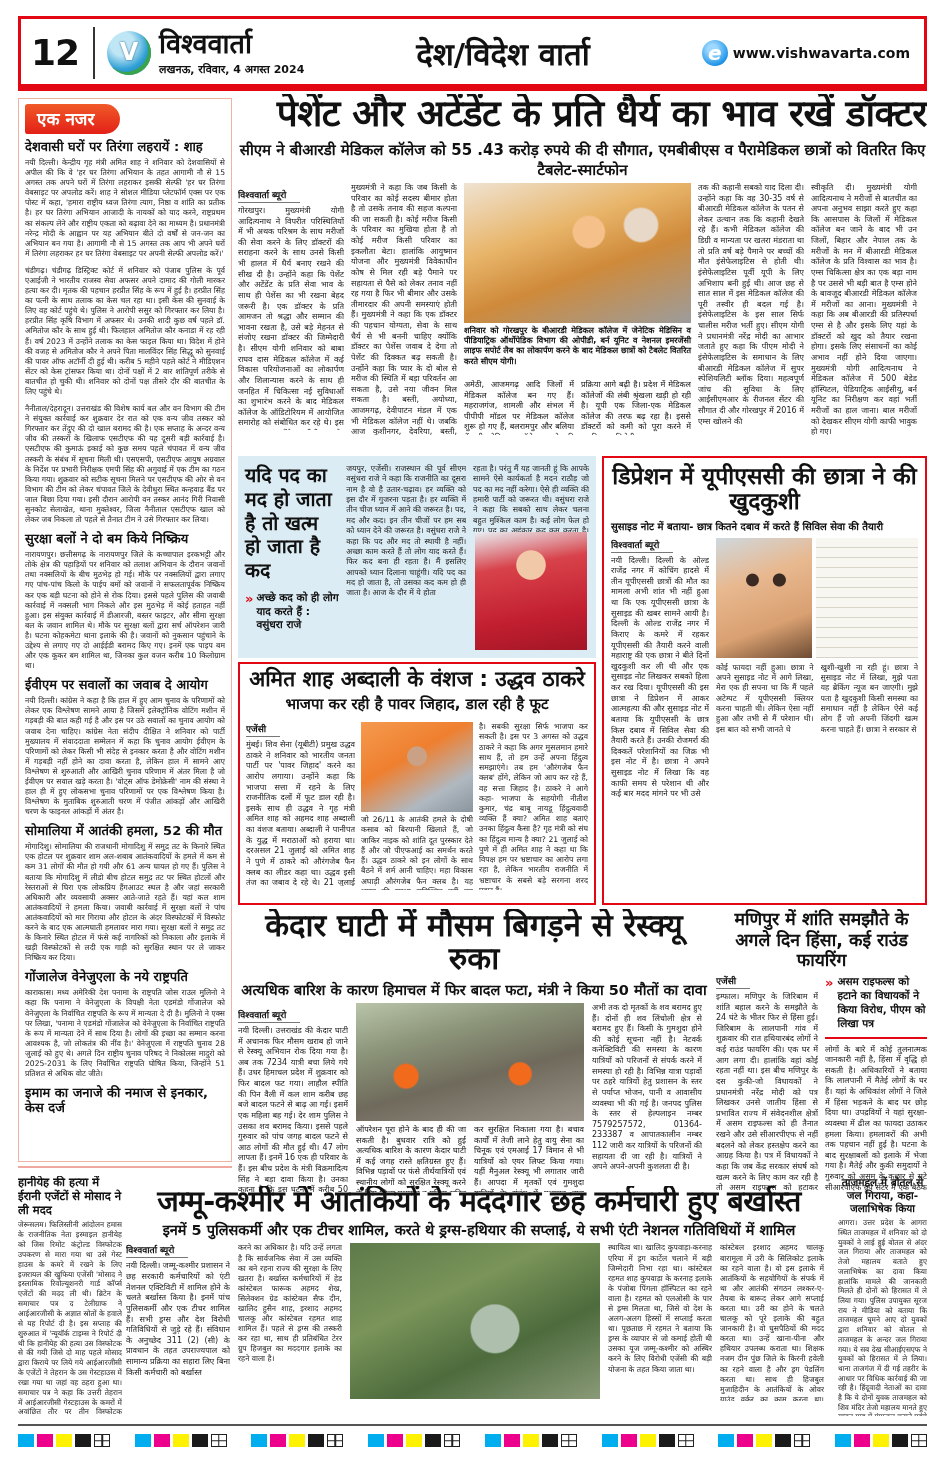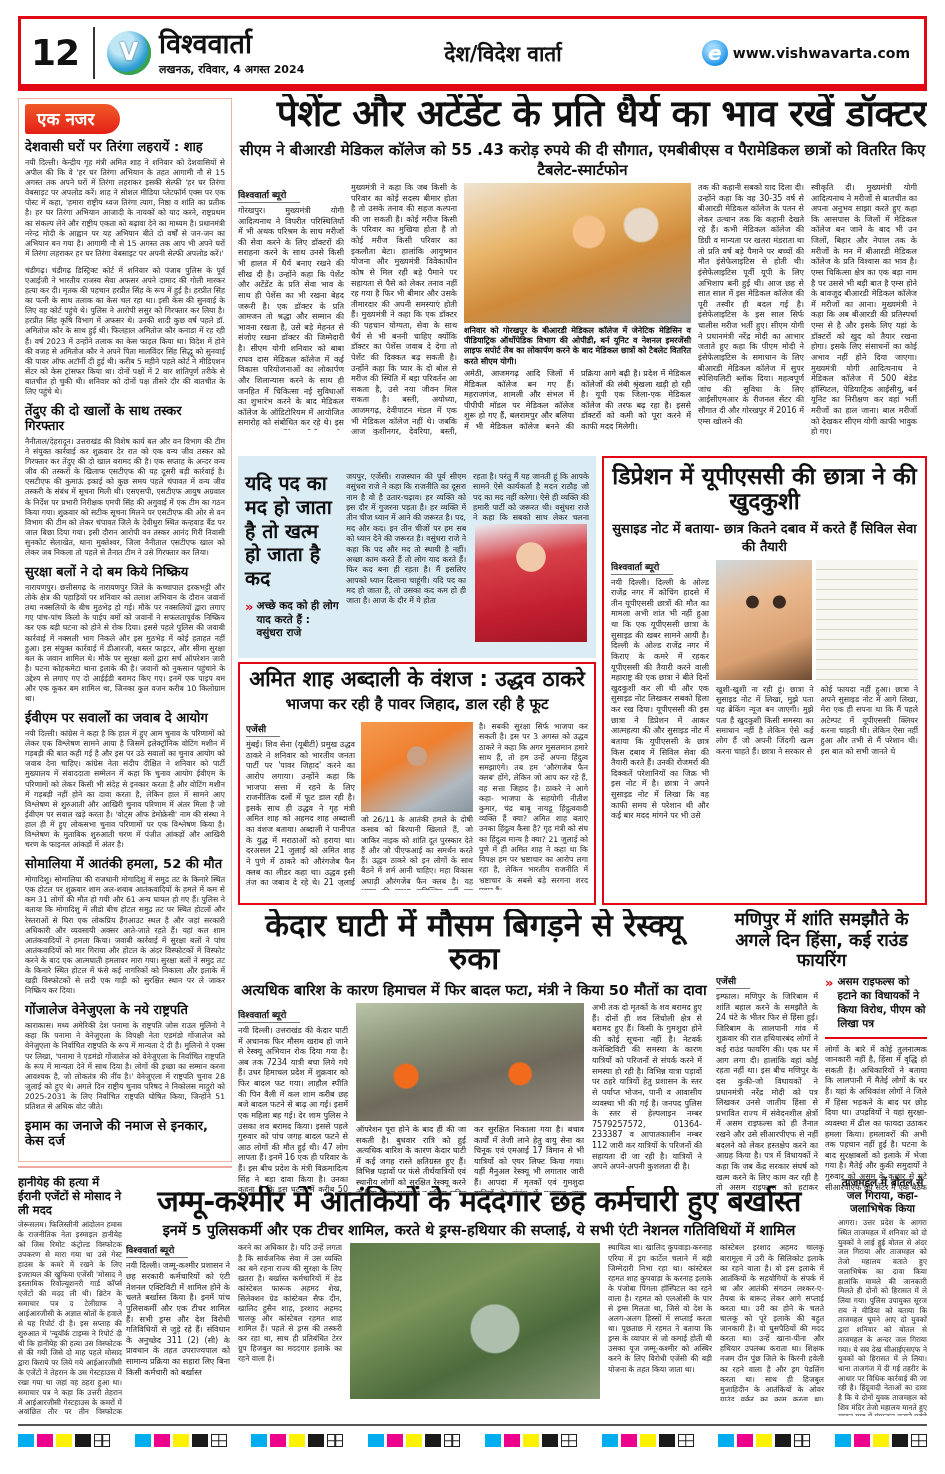--- a/index.html
+++ b/index.html
@@ -20,21 +20,21 @@
   .hdr-div { width:2px; height:52px; background:#333; margin:0 12px 0 14px; }
   .logo {
     width:44px; height:44px; border-radius:50%;
     background: radial-gradient(circle at 35% 30%, #bfe6f5 0 28%, #2e9fd4 60%, #1d6fae 100%);
     position:relative; margin-right:8px; flex:0 0 auto;
     box-shadow: inset -3px -3px 0 #3aa44a;
   }
   .logo span { position:absolute; left:0; right:0; top:7px; text-align:center; font-size:24px; font-weight:bold; color:#ffffff; text-shadow:0 0 2px #14527d; }
   .masthead-name { font-size:27px; font-weight:bold; line-height:1; }
   .masthead-date { font-size:11px; font-weight:bold; margin-top:4px; }
-  .section-title { flex:1; text-align:center; font-size:21px; font-weight:bold; letter-spacing:0; }
+  .section-title { flex:1; text-align:center; font-size:31px; font-weight:bold; letter-spacing:0; }
   .site { display:flex; align-items:center; gap:5px; }
   .e-icon {
     width:26px; height:26px; border-radius:50%;
     background:radial-gradient(circle at 40% 35%, #9fd8ff 0 20%, #2196e8 70%, #0d63b8 100%);
     color:#fff; font-size:20px; font-weight:bold; font-style:italic;
     display:flex; align-items:center; justify-content:center;
   }
   .site-url { font-size:14px; font-weight:bold; }
   
   .byline { font-weight:bold; font-size:9px; border-bottom:1px solid #777; display:inline-block; padding:0 14px 1px 0; margin-bottom:3px; }
@@ -66,24 +66,24 @@
   #lead .subhead { font-size:15px; font-weight:bold; text-align:center; margin-top:5px; margin-bottom:4px; }
   #lead .cols { display:flex; gap:7px; height:252px; }
   #lead .tcol { width:106px; }
   #lead .mid { width:227px; display:flex; flex-direction:column; }
   #lead .photo { width:227px; height:140px;
     background:
       radial-gradient(circle at 55% 35%, #f5c08a 0 10%, transparent 11%),
       radial-gradient(circle at 78% 30%, #e8d8c8 0 8%, transparent 9%),
       linear-gradient(160deg,#efe3d2 0%, #e8b56a 35%, #cf8a3a 60%, #9c9c9c 100%);
   }
-  #lead .caption { margin:3px 0 2px; }
+  #lead .caption { margin:3px 0 13px; }
   #lead .below { column-count:2; column-gap:7px; font-size:8px; line-height:1.33; text-align:justify; flex:1; overflow:hidden; }
   
-  #raje { position:absolute; left:238px; top:456px; width:358px; height:202px; background:#dcecf4; padding:16px 7px; display:flex; gap:7px; overflow:hidden; }
+  #raje { position:absolute; left:238px; top:456px; width:358px; height:202px; background:#dcecf4; padding:8px 7px; display:flex; gap:7px; overflow:hidden; }
   #raje .quote { width:96px; }
   #raje .quote-main { font-size:19.5px; font-weight:bold; line-height:1.22; }
   #raje .attr { margin-top:8px; font-size:10.5px; font-weight:bold; line-height:1.3; display:flex; gap:3px; }
   #raje .chev { color:#e30613; font-size:13px; font-weight:bold; }
   #raje .t1 { width:122px; font-size:7.8px; }
   #raje .rcol { width:118px; display:flex; flex-direction:column; }
   #raje .rcol .art-body { font-size:7.8px; flex:1; }
   #raje .photo { width:112px; height:118px; align-self:center;
     background:
       radial-gradient(circle at 50% 28%, #f2c9a8 0 14%, transparent 15%),
@@ -98,21 +98,21 @@
   #uddhav .mid { width:112px; display:flex; flex-direction:column; }
   #uddhav .photo { width:112px; height:90px;
     background:
       radial-gradient(circle at 50% 38%, #caa184 0 12%, transparent 13%),
       linear-gradient(150deg,#f59a4e 0%, #ef7f2f 40%, #b0b8c0 75%, #8a959d 100%);
   }
   #uddhav .mid .art-body { flex:1; margin-top:3px; font-size:7.7px; }
   
   #upsc { position:absolute; left:602px; top:456px; width:325px; height:449px; border:2px solid #e30613; padding:6px 7px; overflow:hidden; }
   #upsc .headline { font-size:23px; font-weight:bold; text-align:center; line-height:1.1; }
-  #upsc .subhead { font-size:13px; font-weight:bold; text-align:center; margin:4px 0 5px; }
+  #upsc .subhead { font-size:10px; font-weight:bold; margin:4px 0 5px; }
   #upsc .grid { display:flex; gap:7px; height:360px; }
   #upsc .c1 { width:98px; font-size:7.8px; }
   #upsc .right { flex:1; display:flex; flex-direction:column; }
   #upsc .photos { display:flex; gap:4px; }
   #upsc .face { width:96px; height:120px;
     background:
       radial-gradient(circle at 38% 35%, #3a2a22 0 6%, transparent 7%),
       radial-gradient(circle at 66% 35%, #3a2a22 0 6%, transparent 7%),
       linear-gradient(160deg,#cfd8de 0%, #e8b88f 35%, #d9a071 70%, #6d4b33 100%);
   }
@@ -194,21 +194,20 @@
     <div class="eknazar">एक नजर</div>
 
     <div class="sb-art">
       <h3>देशवासी घरों पर तिरंगा लहरायें : शाह</h3>
       <p class="art-body">नयी दिल्ली। केन्द्रीय गृह मंत्री अमित शाह ने शनिवार को देशवासियों से अपील की कि वे 'हर घर तिरंगा अभियान के तहत आगामी नौ से 15 अगस्त तक अपने घरों में तिरंगा लहराकर इसकी सेल्फी 'हर घर तिरंगा वेबसाइट पर अपलोड करें। शाह ने सोशल मीडिया प्लेटफॉर्म एक्स पर एक पोस्ट में कहा, 'हमारा राष्ट्रीय ध्वज तिरंगा त्याग, निष्ठा व शांति का प्रतीक है। हर घर तिरंगा अभियान आजादी के नायकों को याद करने, राष्ट्रप्रथम का संकल्प लेने और राष्ट्रीय एकता को बढ़ावा देने का माध्यम है। प्रधानमंत्री नरेन्द्र मोदी के आह्वान पर यह अभियान बीते दो वर्षों से जन-जन का अभियान बन गया है। आगामी नौ से 15 अगस्त तक आप भी अपने घरों में तिरंगा लहराकर हर घर तिरंगा वेबसाइट पर अपनी सेल्फी अपलोड करें।'</p>
     </div>
     <div class="sb-art">
       <p class="art-body">चंडीगढ़। चंडीगढ़ डिस्ट्रिक्ट कोर्ट में शनिवार को पंजाब पुलिस के पूर्व एआईजी ने भारतीय राजस्व सेवा अफसर अपने दामाद की गोली मारकर हत्या कर दी। मृतक की पहचान हरप्रीत सिंह के रूप में हुई है। हरप्रीत सिंह का पत्नी के साथ तलाक का केस चल रहा था। इसी केस की सुनवाई के लिए वह कोर्ट पहुंचे थे। पुलिस ने आरोपी ससुर को गिरफ्तार कर लिया है। हरप्रीत सिंह कृषि विभाग में अफसर थे। उनकी शादी कुछ वर्ष पहले डॉ. अमितोज कौर के साथ हुई थी। फिलहाल अमितोज कौर कनाडा में रह रही हैं। वर्ष 2023 में उन्होंने तलाक का केस फाइल किया था। विदेश में होने की वजह से अमितोज कौर ने अपने पिता मालविंदर सिंह सिद्धू को सुनवाई की पावर ऑफ अटॉर्नी दी हुई थी। करीब 5 महीने पहले कोर्ट ने मीडिएशन सेंटर को केस ट्रांसफर किया था। दोनों पक्षों में 2 बार शांतिपूर्ण तरीके से बातचीत हो चुकी थी। शनिवार को दोनों पक्ष तीसरे दौर की बातचीत के लिए पहुंचे थे।</p>
     </div>
     <div class="sb-art">
-      <h3>तेंदुए की दो खालों के साथ तस्कर गिरफ्तार</h3>
       <p class="art-body">नैनीताल/देहरादून। उत्तराखंड की विशेष कार्य बल और वन विभाग की टीम ने संयुक्त कार्रवाई कर शुक्रवार देर रात को एक वन्य जीव तस्कर को गिरफ्तार कर तेंदुए की दो खाल बरामद की है। एक सप्ताह के अन्दर वन्य जीव की तस्करों के खिलाफ एसटीएफ की यह दूसरी बड़ी कार्रवाई है। एसटीएफ की कुमाऊं इकाई को कुछ समय पहले चंपावत में वन्य जीव तस्करी के संबंध में सूचना मिली थी। एसएसपी, एसटीएफ आयुष अग्रवाल के निर्देश पर प्रभारी निरीक्षक एमपी सिंह की अगुवाई में एक टीम का गठन किया गया। शुक्रवार को सटीक सूचना मिलने पर एसटीएफ की ओर से वन विभाग की टीम को लेकर चंपावत जिले के देवीधुरा स्थित कन्हवाड़ बैंड पर जाल बिछा दिया गया। इसी दौरान आरोपी वन तस्कर आनंद गिरी निवासी सुनकोट सेलाखेत, थाना मुक्तेश्वर, जिला नैनीताल एसटीएफ खाल को लेकर जब निकला तो पहले से तैनात टीम ने उसे गिरफ्तार कर लिया।</p>
     </div>
     <div class="sb-art">
       <h3>सुरक्षा बलों ने दो बम किये निष्क्रिय</h3>
       <p class="art-body">नारायणपुर। छत्तीसगढ़ के नारायणपुर जिले के कच्चापाल इरकभट्टी और तोके क्षेत्र की पहाड़ियों पर शनिवार को तलाश अभियान के दौरान जवानों तथा नक्सलियों के बीच मुठभेड़ हो गई। मौके पर नक्सलियों द्वारा लगाए गए पांच-पांच किलो के पाईप बमों को जवानों ने सफलतापूर्वक निष्क्रिय कर एक बड़ी घटना को होने से रोक दिया। इससे पहले पुलिस की जवाबी कार्रवाई में नक्सली भाग निकले और इस मुठभेड़ में कोई हताहत नहीं हुआ। इस संयुक्त कार्रवाई में डीआरजी, बस्तर फाइटर, और सीमा सुरक्षा बल के जवान शामिल थे। मौके पर सुरक्षा बलों द्वारा सर्च ऑपरेशन जारी है। घटना कोहकमेटा थाना इलाके की है। जवानों को नुकसान पहुंचाने के उद्देश्य से लगाए गए दो आईईडी बरामद किए गए। इनमें एक पाइप बम और एक कूकर बम शामिल था, जिनका कुल वजन करीब 10 किलोग्राम था।</p>
     </div>
     <div class="sb-art">
       <h3>ईवीएम पर सवालों का जवाब दे आयोग</h3>
       <p class="art-body">नयी दिल्ली। कांग्रेस ने कहा है कि हाल में हुए आम चुनाव के परिणामों को लेकर एक विश्लेषण सामने आया है जिसमें इलेक्ट्रॉनिक वोटिंग मशीन में गड़बड़ी की बात कही गई है और इस पर उठे सवालों का चुनाव आयोग को जवाब देना चाहिए। कांग्रेस नेता संदीप दीक्षित ने शनिवार को पार्टी मुख्यालय में संवाददाता सम्मेलन में कहा कि चुनाव आयोग ईवीएम के परिणामों को लेकर किसी भी संदेह से इनकार करता है और वोटिंग मशीन में गड़बड़ी नहीं होने का दावा करता है, लेकिन हाल में सामने आए विश्लेषण से शुरुआती और आखिरी चुनाव परिणाम में अंतर मिला है जो ईवीएम पर सवाल खड़े करता है। 'वोट्स ऑफ डेमोक्रेसी' नाम की संस्था ने हाल ही में हुए लोकसभा चुनाव परिणामों पर एक विश्लेषण किया है। विश्लेषण के मुताबिक शुरुआती चरण में पंजीत आंकड़ों और आखिरी चरण के फाइनल आंकड़ों में अंतर है।</p>
     </div>
@@ -284,22 +283,22 @@
       <div class="c1 col">
         <span class="byline">विश्ववार्ता ब्यूरो</span>
         <p class="art-body" style="height:332px">नयी दिल्ली। दिल्ली के ओल्ड राजेंद्र नगर में कोचिंग हादसे में तीन यूपीएससी छात्रों की मौत का मामला अभी शांत भी नहीं हुआ था कि एक यूपीएससी छात्रा के सुसाइड की खबर सामने आयी है। दिल्ली के ओल्ड राजेंद्र नगर में किराए के कमरे में रहकर यूपीएससी की तैयारी करने वाली महाराष्ट्र की एक छात्रा ने बीते दिनों खुदकुशी कर ली थी और एक सुसाइड नोट लिखकर सबको हिला कर रख दिया। यूपीएससी की इस छात्रा ने डिप्रेशन में आकर आत्महत्या की और सुसाइड नोट में बताया कि यूपीएससी के छात्र किस दबाव में सिविल सेवा की तैयारी करते हैं। उनकी रोजमर्रा की दिक्कतें परेशानियों का जिक्र भी इस नोट में है। छात्रा ने अपने सुसाइड नोट में लिखा कि वह काफी समय से परेशान थी और कई बार मदद मांगने पर भी उसे</p>
       </div>
       <div class="right">
         <div class="photos">
           <div class="photo face"></div>
           <div class="photo note"></div>
         </div>
         <div class="bcols">
+          <div class="col art-body">कोई फायदा नहीं हुआ। छात्रा ने अपने सुसाइड नोट में आगे लिखा, मेरा एक ही सपना था कि मैं पहले अटेम्पट में यूपीएससी क्लियर करना चाहती थी। लेकिन ऐसा नहीं हुआ और तभी से मैं परेशान थी। इस बात को सभी जानते थे</div>
           <div class="col art-body">खुशी-खुशी ना रही हूं। छात्रा ने सुसाइड नोट में लिखा, मुझे पता यह ब्रेकिंग न्यूज बन जाएगी। मुझे पता है खुदकुशी किसी समस्या का समाधान नहीं है लेकिन ऐसे कई लोग हैं जो अपनी जिंदगी खत्म करना चाहते हैं। छात्रा ने सरकार से</div>
-          <div class="col art-body">कोई फायदा नहीं हुआ। छात्रा ने अपने सुसाइड नोट में आगे लिखा, मेरा एक ही सपना था कि मैं पहले अटेम्पट में यूपीएससी क्लियर करना चाहती थी। लेकिन ऐसा नहीं हुआ और तभी से मैं परेशान थी। इस बात को सभी जानते थे</div>
         </div>
       </div>
     </div>
   </div>
 
   <div id="kedar">
     <div class="headline">केदार घाटी में मौसम बिगड़ने से रेस्क्यू रुका</div>
     <div class="subhead">अत्यधिक बारिश के कारण हिमाचल में फिर बादल फटा, मंत्री ने किया 50 मौतों का दावा</div>
     <div class="cols">
       <div class="tcol col">

